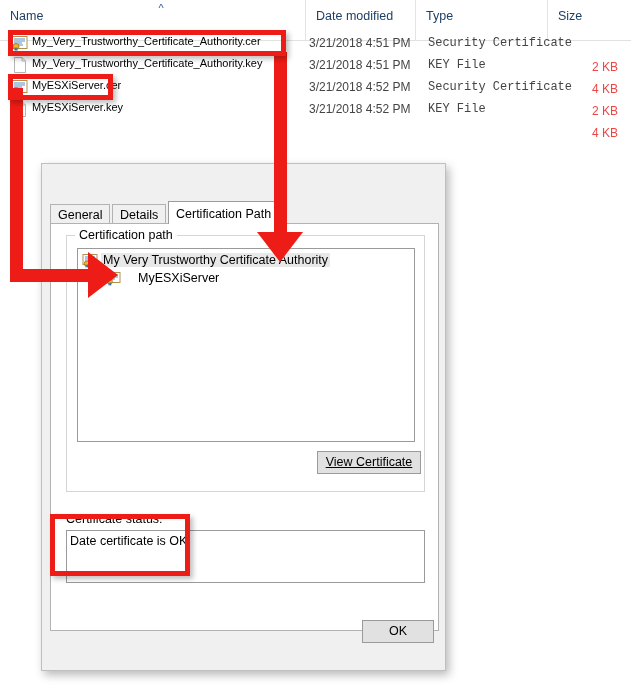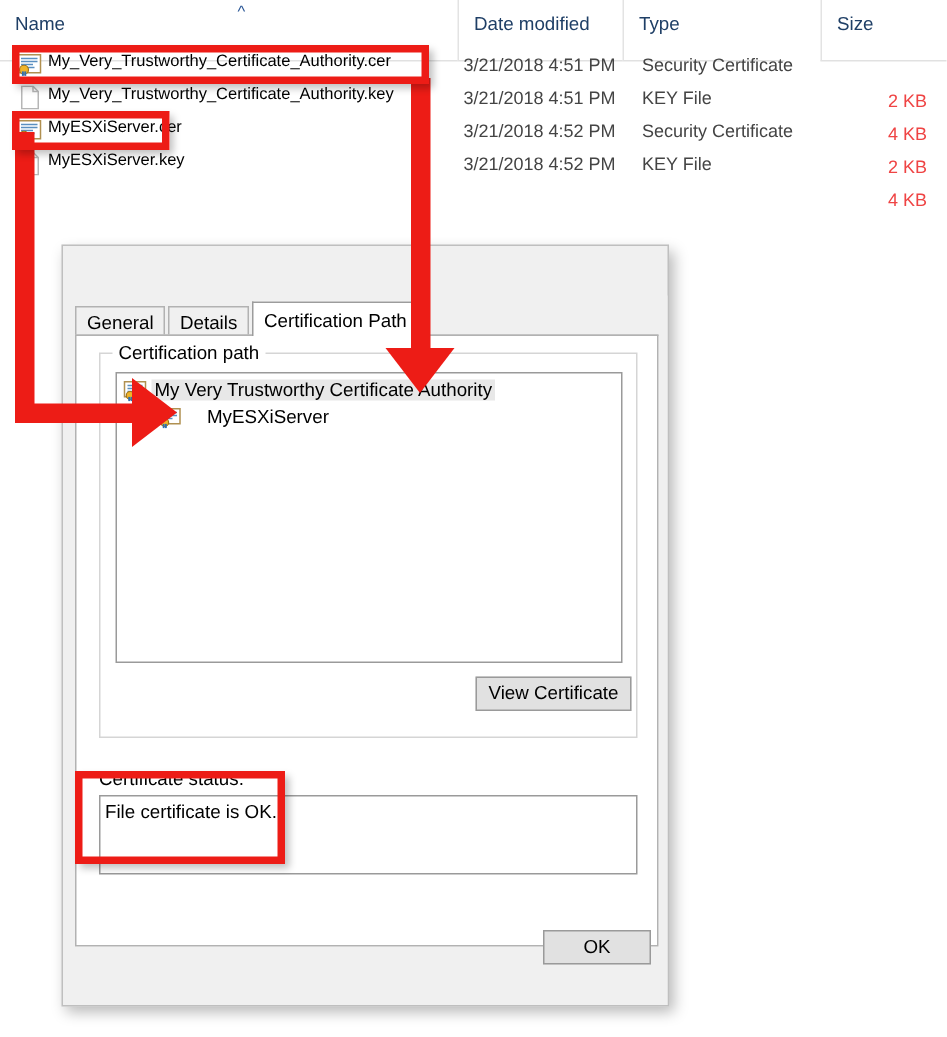--- a/index.html
+++ b/index.html
@@ -68,20 +68,21 @@
     font-size: 12px;
     color: #444;
     white-space: nowrap;
   }
   .row .ftype {
     position: absolute;
     left: 428px; top: 4px;
     font-size: 12px;
     color: #444;
     white-space: nowrap;
+    font-family: Liberation Mono, monospace;
   }
   .row .fsize {
     position: absolute;
     left: 523px; width: 95px; top: 4px;
     font-size: 12px;
     color: #ef4444;
     text-align: right;
     white-space: nowrap;
     margin-top: 24px;
   }
@@ -233,20 +234,21 @@
     left: 250px; top: 215px;
     width: 104px; height: 23px;
     background: #e1e1e1;
     border: 1px solid #9a9a9a;
     font-size: 12.5px;
     color: #000;
     text-align: center;
     line-height: 21px;
     cursor: default;
     font-family: "Liberation Sans", sans-serif;
+    text-decoration: underline;
   }
 
   #cert-status-label {
     position: absolute;
     left: 15px; top: 288px;
     font-size: 12.5px;
     color: #000;
     white-space: nowrap;
   }
   #cert-status-box {
@@ -446,21 +448,21 @@
             </span>
             <span class="tlabel" style="left:54px">MyESXiServer</span>
           </div>
         </div>
 
         <div id="view-cert-btn">View Certificate</div>
       </div>
 
       <div id="cert-status-label">Certificate status:</div>
       <div id="cert-status-box">
-        <span id="cert-status-text">File certificate is OK.</span>
+        <span id="cert-status-text">Date certificate is OK.</span>
       </div>
     </div>
 
     <div id="dlg-footer">
       <div id="ok-btn">OK</div>
     </div>
   </div>
 </div>
 
 <div class="anno" style="left:274px; top:52px; width:13px; height:195px;"></div>

